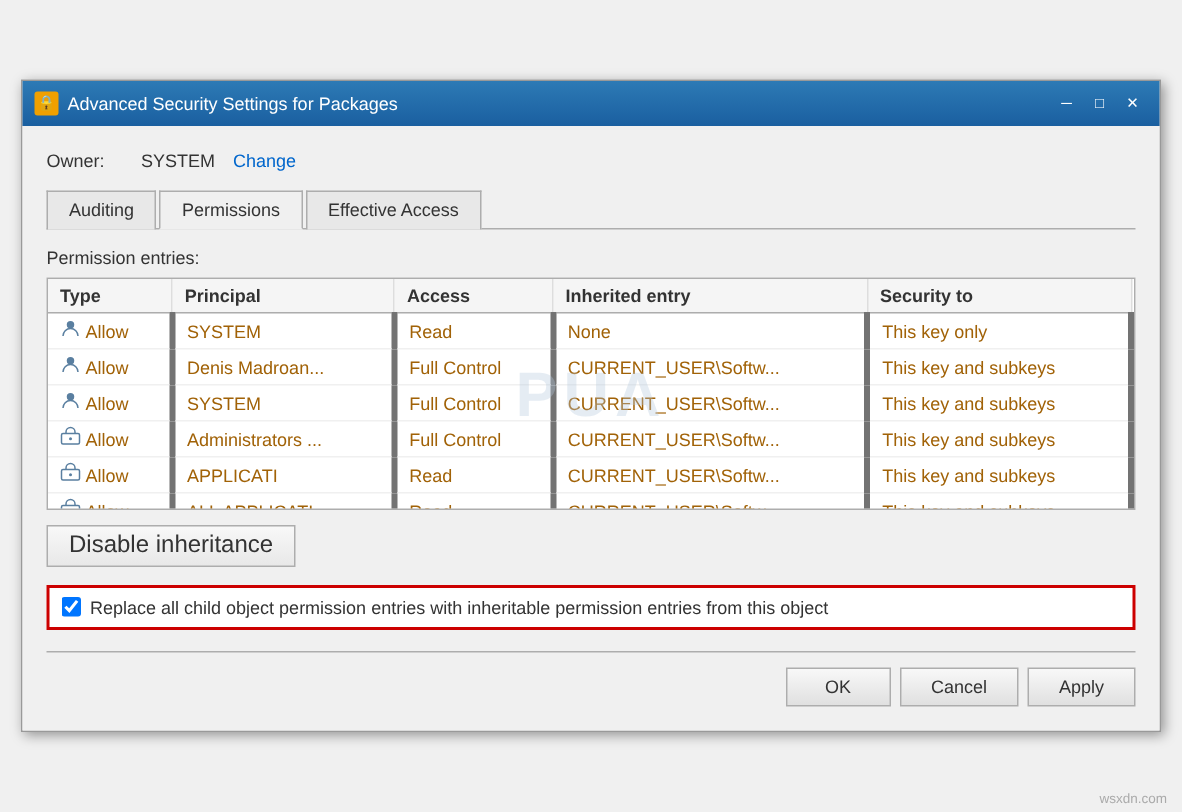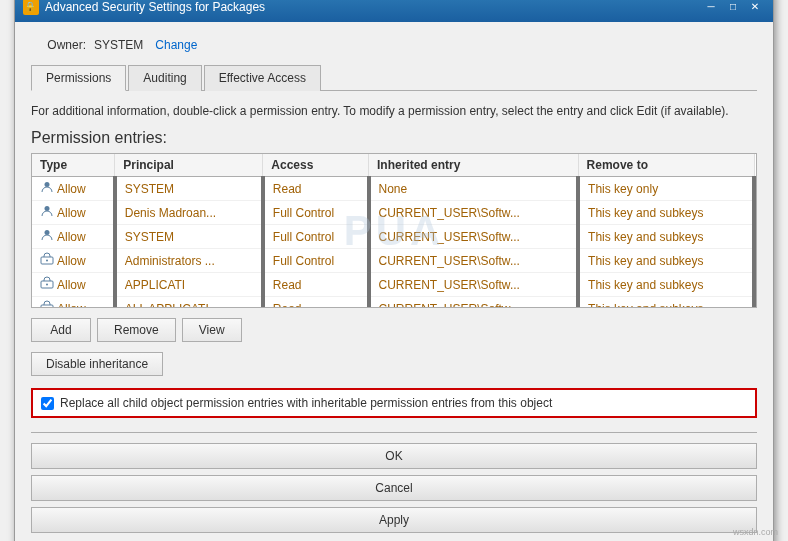--- a/index.html
+++ b/index.html
@@ -73,21 +73,20 @@
     }
     .owner-row {
       display: flex;
       align-items: center;
       margin-bottom: 12px;
       gap: 8px;
     }
     .owner-label {
       color: #333;
       min-width: 55px;
-      text-align: right;
     }
     .owner-value {
       color: #333;
       margin-right: 4px;
     }
     .owner-change {
       color: #0066cc;
       text-decoration: none;
       cursor: pointer;
     }
@@ -115,21 +114,21 @@
       font-weight: normal;
       z-index: 1;
     }
     .info-text {
       font-size: 12px;
       color: #333;
       margin-bottom: 10px;
       line-height: 1.4;
     }
     .section-label {
-      font-size: 16px;
+      font-size: 12px;
       color: #333;
       margin-bottom: 6px;
     }
     .permissions-table-container {
       border: 1px solid #adadad;
       background: white;
       margin-bottom: 10px;
       overflow-y: auto;
     }
     table {
@@ -168,28 +167,27 @@
       cursor: pointer;
       font-size: 12px;
       color: #333;
       min-width: 60px;
     }
     .disable-btn {
       padding: 4px 14px;
       border: 1px solid #adadad;
       background: linear-gradient(to bottom, #f8f8f8, #e8e8e8);
       cursor: pointer;
-      font-size: 12px;
+      font-size: 16px;
       color: #333;
       margin-bottom: 12px;
       display: inline-block;
     }
     .checkbox-row {
       display: flex;
-      align-items: center;
       gap: 6px;
       border: 2px solid #cc0000;
       padding: 6px 8px;
       background: white;
       margin-bottom: 14px;
     }
     .checkbox-row input[type="checkbox"] {
       width: 13px;
       height: 13px;
       cursor: pointer;
@@ -197,21 +195,20 @@
     .checkbox-label {
       font-size: 12px;
       color: #333;
     }
     .footer-buttons {
       display: flex;
       justify-content: flex-end;
       gap: 6px;
       border-top: 1px solid #adadad;
       padding-top: 10px;
-      flex-direction: column;
     }
     .footer-btn {
       padding: 5px 20px;
       border: 1px solid #adadad;
       background: linear-gradient(to bottom, #f8f8f8, #e0e0e0);
       cursor: pointer;
       font-size: 12px;
       color: #333;
       min-width: 70px;
     }
@@ -253,48 +250,47 @@
   <div class="window-content">
     
     <div class="owner-row">
       <span class="owner-label">Owner:</span>
       <span class="owner-value">SYSTEM</span>
       <a class="owner-change">Change</a>
     </div>
 
     
     <div class="tabs-container">
+      <div class="tab">
+        <span>Auditing</span>
+      </div>
       <div class="tab active">
         <span>Permissions</span>
       </div>
       <div class="tab">
-        <span>Auditing</span>
-      </div>
-      <div class="tab">
         <span>Effective Access</span>
       </div>
     </div>
 
     
-    <p class="info-text">For additional information, double-click a permission entry. To modify a permission entry, select the entry and click Edit (if available).</p>
 
     
     <p class="section-label">Permission entries:</p>
 
     
     <div class="permissions-table-container table-wrapper">
       <div class="pua-watermark">PUA</div>
       <table>
         <thead>
           <tr>
             <th>Type</th>
             <th>Principal</th>
             <th>Access</th>
             <th>Inherited entry</th>
-            <th>Remove to</th>
+            <th>Security to</th>
           </tr>
         </thead>
         <tbody id="table-body">
         <tr>
       <td>
         <span style="display:inline-flex;align-items:center;gap:3px;">
           <span style="display:inline-block;vertical-align:middle;"><svg width="14" height="14" viewBox="0 0 14 14" fill="none">
                       <circle cx="7" cy="4.5" r="2.5" fill="#5a7fa0"></circle>
                       <path d="M2 12c0-2.76 2.24-5 5-5s5 2.24 5 5" stroke="#5a7fa0" stroke-width="1" fill="none"></path>
                     </svg></span>
@@ -382,25 +378,20 @@
       <td>ALL APPLICATI...</td>
       <td>Read</td>
       <td>CURRENT_USER\Softw...</td>
       <td>This key and subkeys</td>
     </tr>
           </tbody>
       </table>
     </div>
 
     
-    <div class="buttons-row">
-      <button class="btn">Add</button>
-      <button class="btn">Remove</button>
-      <button class="btn">View</button>
-    </div>
 
     
     <button class="disable-btn">Disable inheritance</button>
 
     
     <div class="checkbox-row">
       <input type="checkbox" id="replace-checkbox" checked="" style="">
       <label for="replace-checkbox" class="checkbox-label">Replace all child object permission entries with inheritable permission entries from this object</label>
     </div>
 

